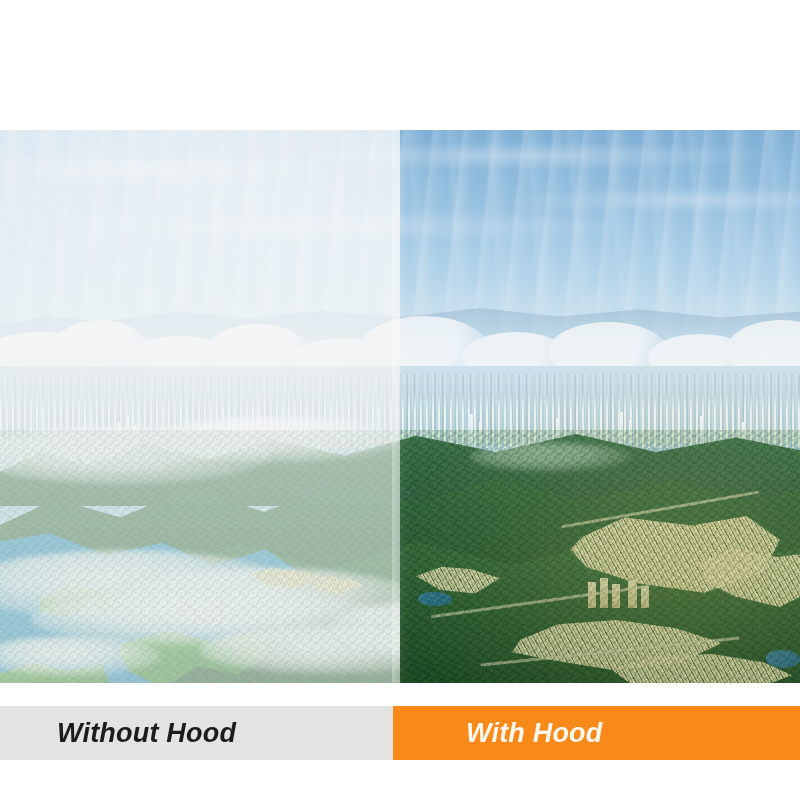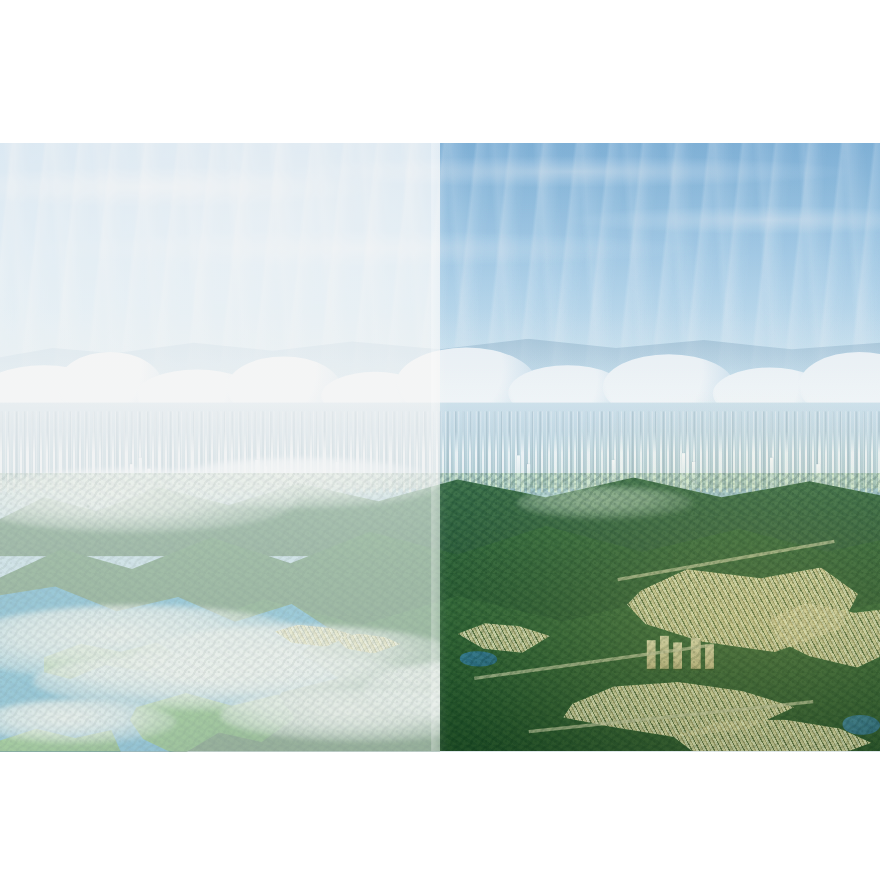--- a/index.html
+++ b/index.html
@@ -524,15 +524,17 @@
 
       <div class="grade-right"></div>
       <div class="grade-right-sat"></div>
       <div class="grade-right-warm"></div>
     </div>
 
     <div class="seam"></div>
   </div>
 
   <div class="label-bar">
+    <div class="label label-without">Without Hood</div>
+    <div class="label label-with">With Hood</div>
   </div>
 
 </div>
 
 </body></html>

